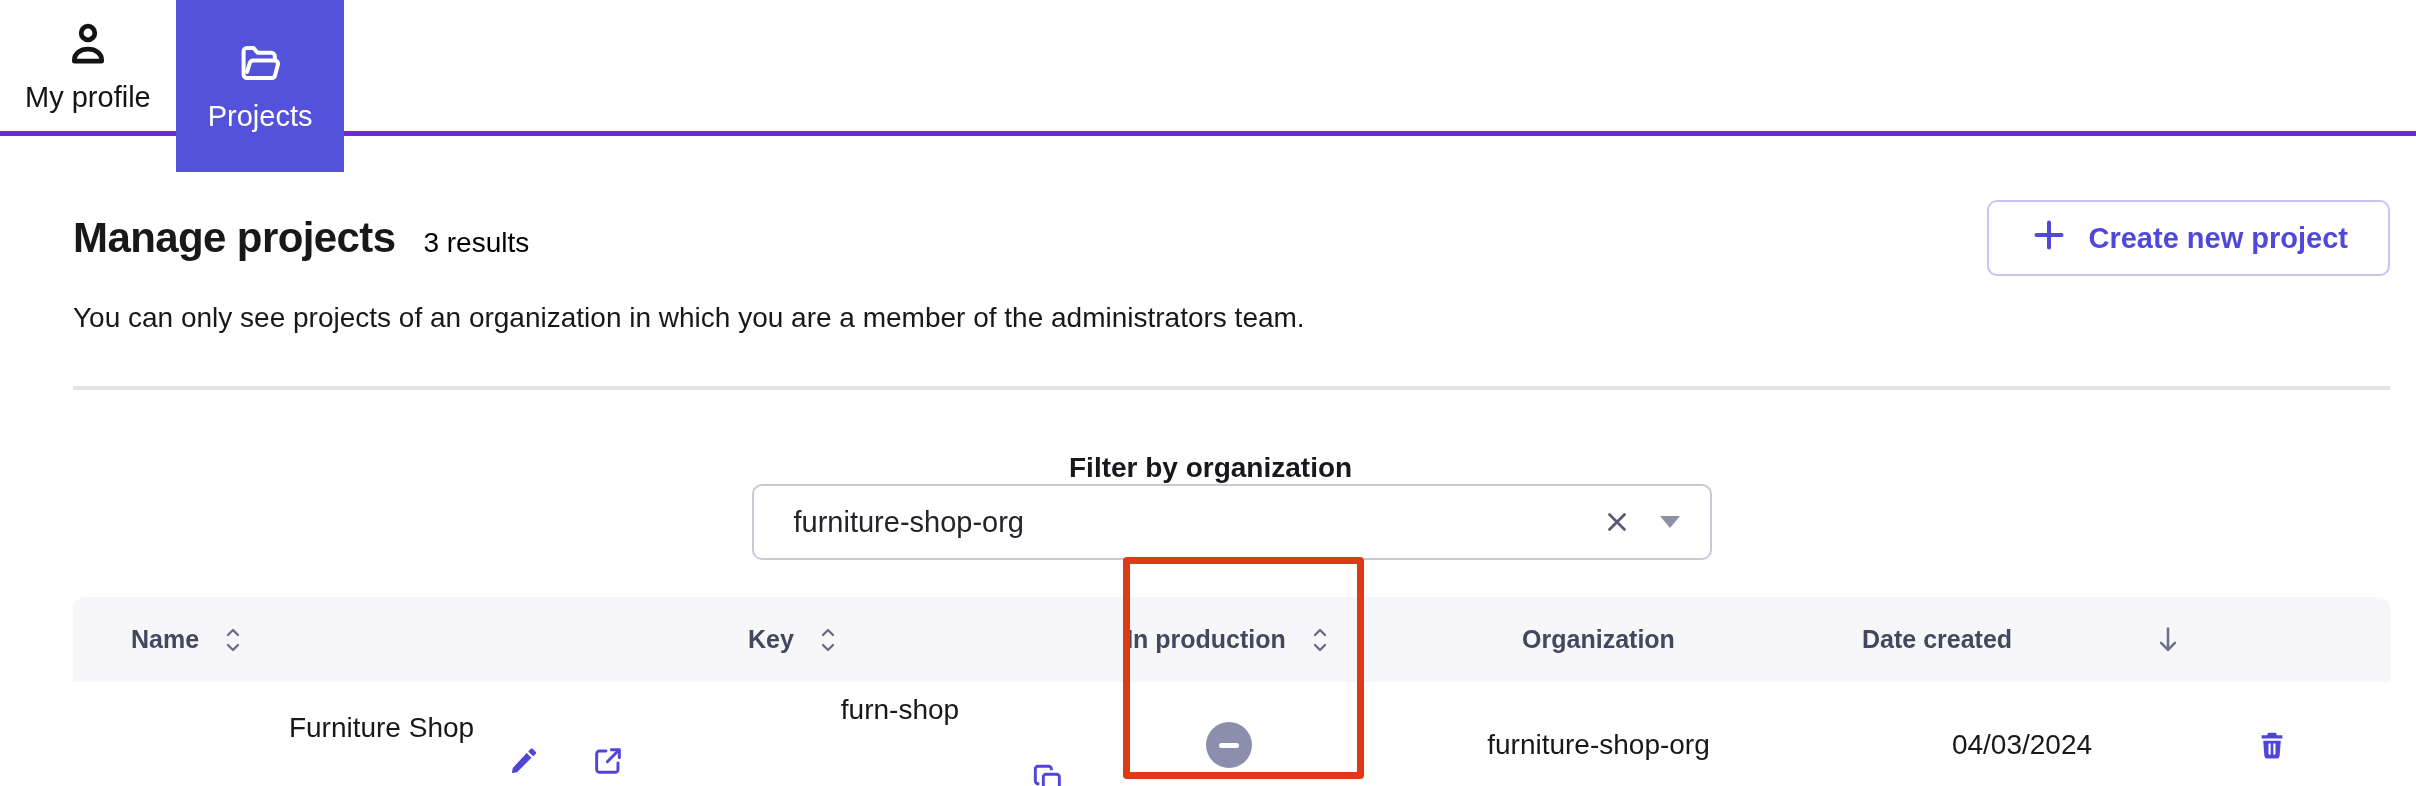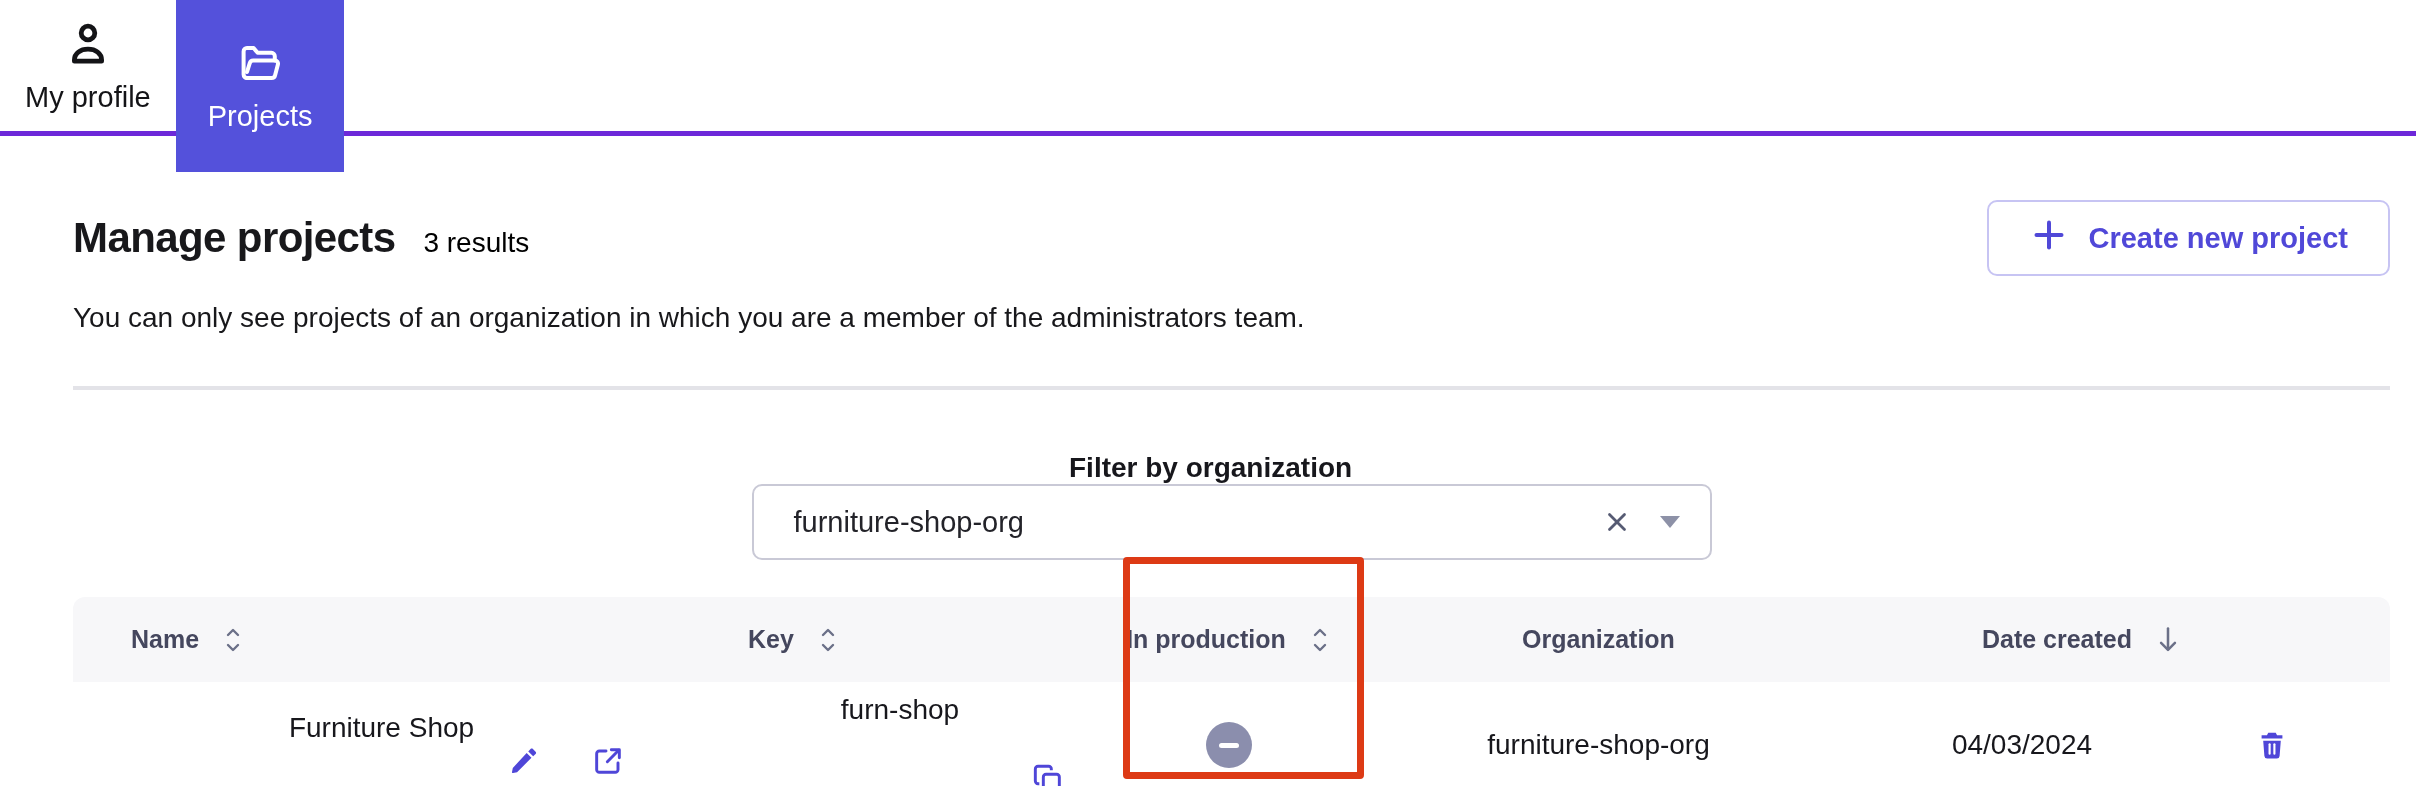--- a/index.html
+++ b/index.html
@@ -48,21 +48,21 @@
     border-radius:12px 12px 0 0; color:#45475e; font-size:25px; font-weight:600; }
   .th { display:flex; align-items:center; gap:22px; cursor:pointer; }
   .th svg { display:block; }
   .sort-both { width:24px; height:32px; }
   .sort-desc { width:28px; height:30px; }
 
   .col-name { width:617px; }
   .col-key  { width:433px; }
   .col-prod { width:212px; justify-content:center; }
   .col-org  { width:527px; justify-content:center; cursor:default; }
-  .col-date { width:320px; justify-content:flex-end; }
+  .col-date { width:320px; justify-content:space-between; }
   .col-act  { width:180px; justify-content:center; }
   .th.col-name { padding-left:58px; }
   .th.col-key  { padding-left:58px; }
 
   .trow { display:flex; align-items:center; height:128px; background:#fff;
     border-bottom:2px solid #ededf1; font-size:28px; color:#17171c; }
   .cell { display:flex; align-items:center;flex-direction:column; }
   .cell.col-name { padding-left:65px; padding-right:65px; }
   .cell.col-key  { padding-left:45px; padding-right:58px;gap:36px; }
   .icon-group { margin-left:auto; display:flex; align-items:center; gap:50px; }

